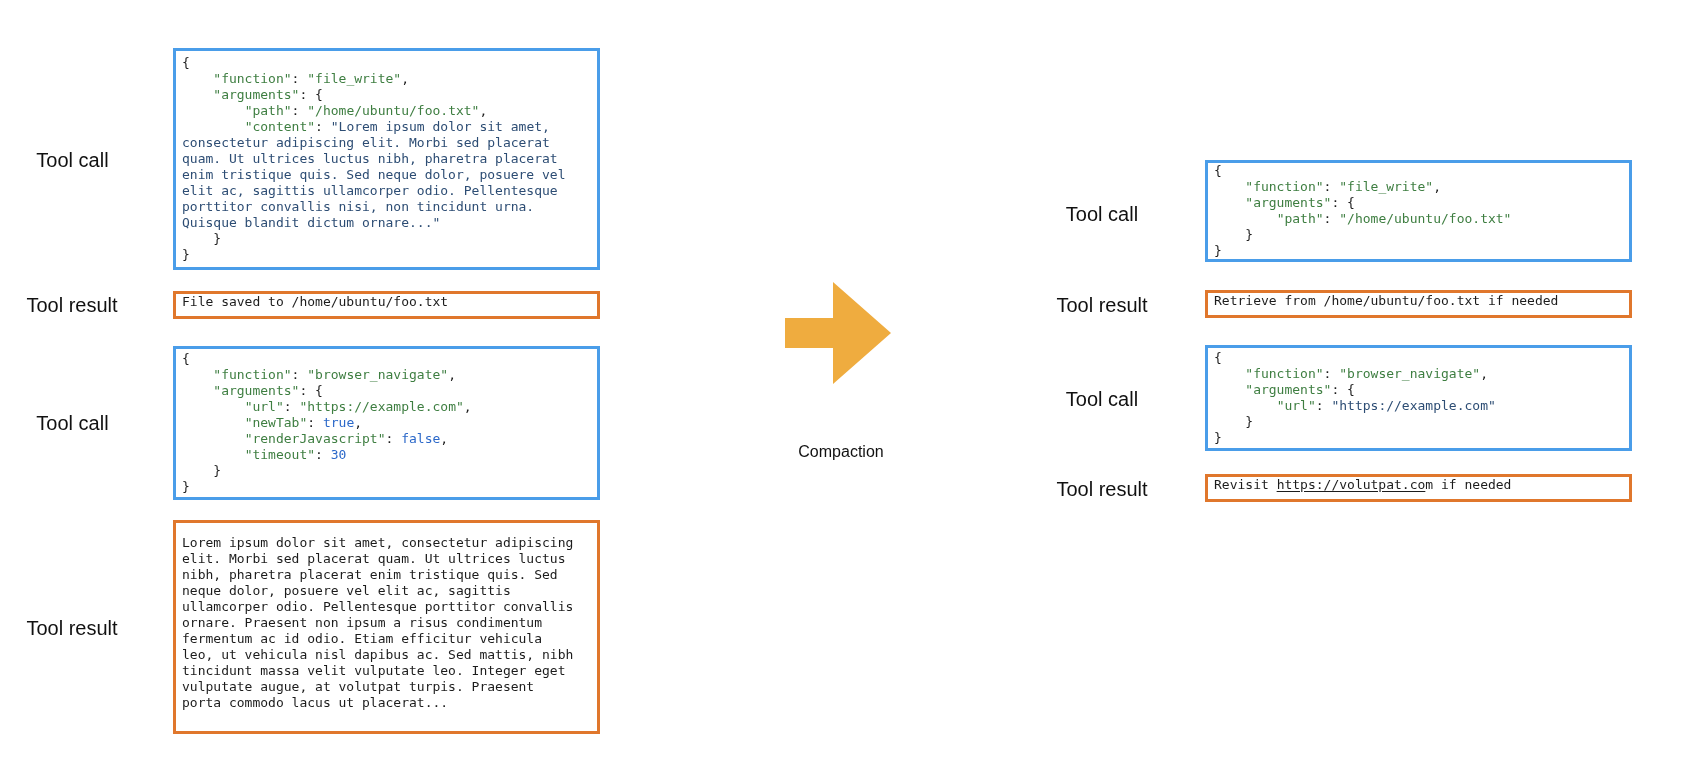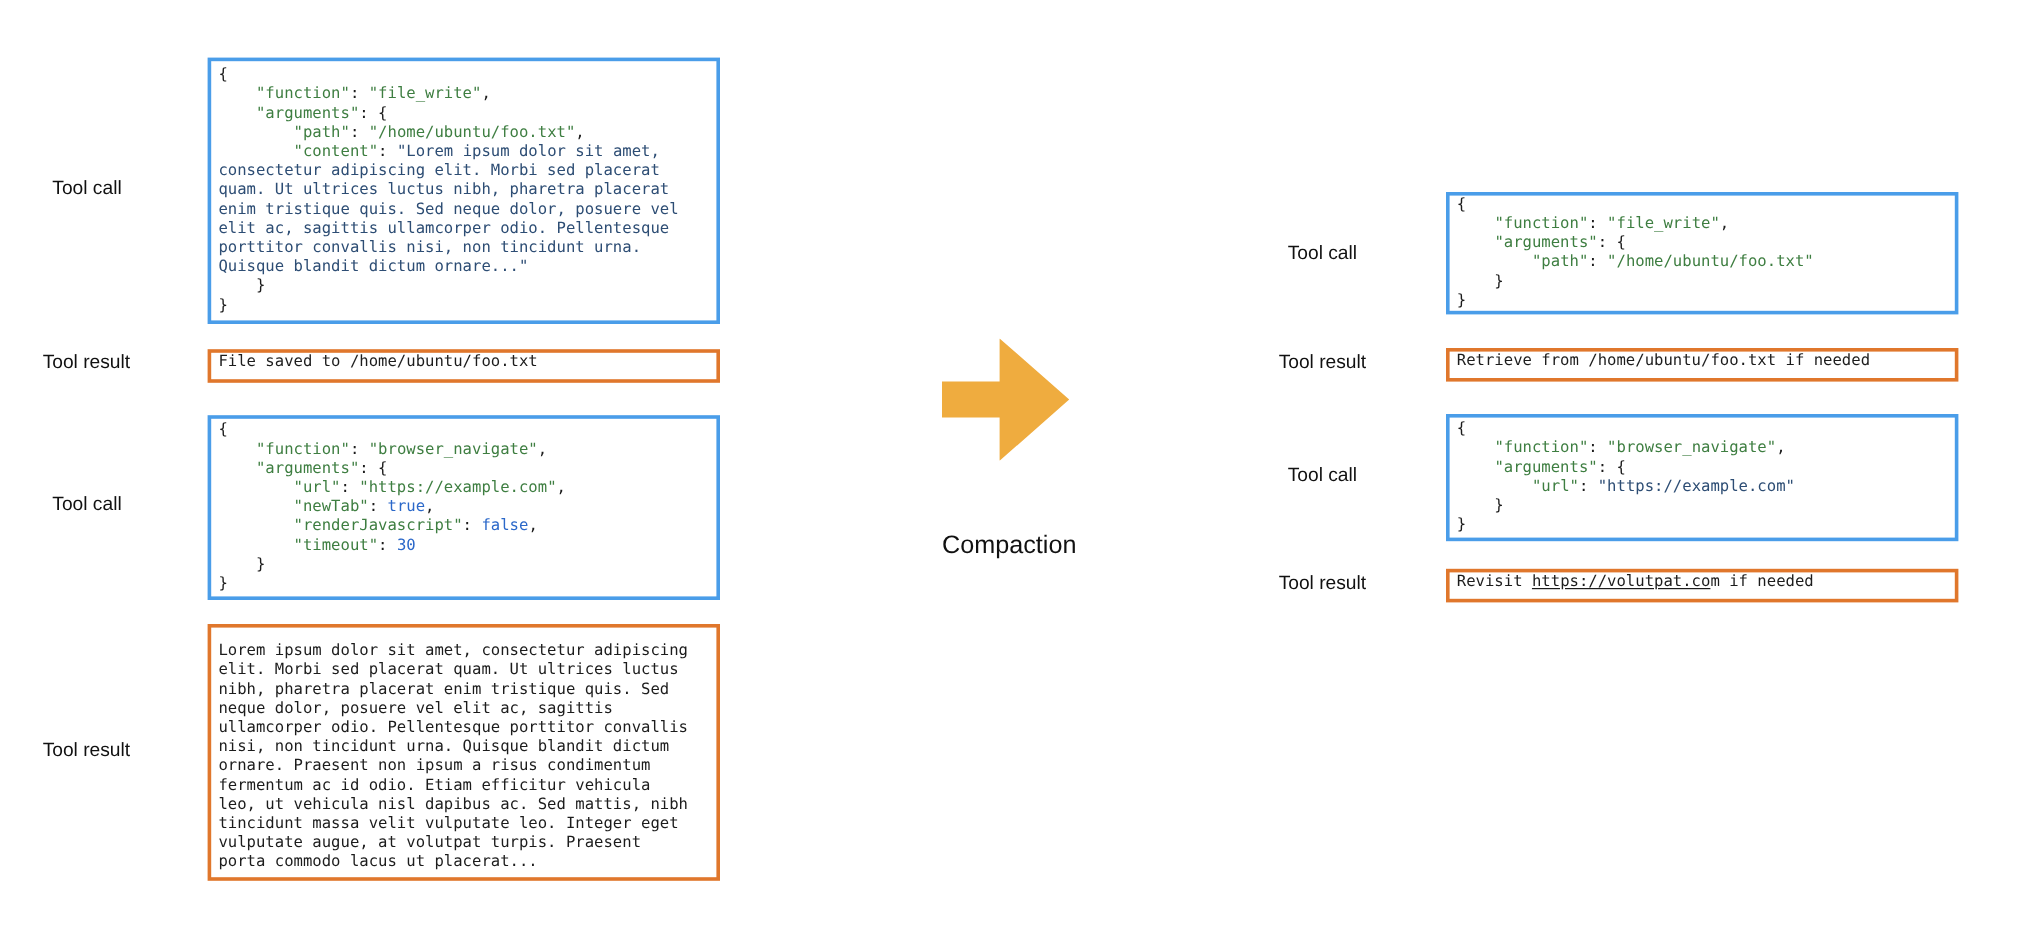--- a/index.html
+++ b/index.html
@@ -1,21 +1,21 @@
 <!DOCTYPE html>
 <html style="--blue-border: #4a9de9; --orange-border: #e0772c; --arrow: #efac3f; --code-green: #3e7e41; --code-navy: #2d4d74; --code-blue: #2b68c9;"><head>
 <meta charset="utf-8">
 <style>
   html,body { margin:0; padding:0; background:#ffffff; }
   .canvas {
     position:relative; width:1695px; height:783px; background:#ffffff;
     font-family:"Liberation Sans", sans-serif; overflow:hidden;
   }
   .label {
-    position:absolute; font-size:16px; color:#111111; text-align:center;
+    position:absolute; font-size:20px; color:#111111; text-align:center;
     white-space:nowrap; font-family:"Liberation Sans", sans-serif;
   }
   .codebox {
     position:absolute; box-sizing:border-box; background:#ffffff;
     border:3px solid #000;
     font-family:"DejaVu Sans Mono","Liberation Mono",monospace;
     font-size:13px; line-height:16px; color:#1c1c1c;
     overflow:hidden;
   }
   .codebox .code-line { white-space:pre; min-height:16px; }
@@ -70,33 +70,32 @@
       <div class="code-line"><span class="c-p">    }</span></div>
       <div class="code-line"><span class="c-p">}</span></div>
     </div>
 
   <div class="codebox orange" style="left:173px; top:520px; width:427px; height:214px; padding:12px 6px;">
       <div class="code-line"><span class="c-p">Lorem ipsum dolor sit amet, consectetur adipiscing</span></div>
       <div class="code-line"><span class="c-p">elit. Morbi sed placerat quam. Ut ultrices luctus</span></div>
       <div class="code-line"><span class="c-p">nibh, pharetra placerat enim tristique quis. Sed</span></div>
       <div class="code-line"><span class="c-p">neque dolor, posuere vel elit ac, sagittis</span></div>
       <div class="code-line"><span class="c-p">ullamcorper odio. Pellentesque porttitor convallis</span></div>
-      <div class="code-line"><span class="c-p">nisi, non tincidunt urna. Quisque blandit dictum</span></div>
       <div class="code-line"><span class="c-p">ornare. Praesent non ipsum a risus condimentum</span></div>
       <div class="code-line"><span class="c-p">fermentum ac id odio. Etiam efficitur vehicula</span></div>
       <div class="code-line"><span class="c-p">leo, ut vehicula nisl dapibus ac. Sed mattis, nibh</span></div>
       <div class="code-line"><span class="c-p">tincidunt massa velit vulputate leo. Integer eget</span></div>
       <div class="code-line"><span class="c-p">vulputate augue, at volutpat turpis. Praesent</span></div>
       <div class="code-line"><span class="c-p">porta commodo lacus ut placerat...</span></div>
     </div>
 
   <svg class="arrow-svg" style="left:785px; top:282px;" width="106" height="102" viewBox="0 0 106 102" aria-hidden="true">
     <polygon points="0,36 48,36 48,0 106,51 48,102 48,66 0,66" fill="#efac3f"></polygon>
   </svg>
-  <div class="label" style="left:761px; top:443px; width:160px; font-size:21px;">Compaction</div>
+  <div class="label" style="left:761px; top:443px; width:160px; font-size:16px;">Compaction</div>
 
   <div class="label" style="left:1043px; top:203px; width:118px;">Tool call</div>
   <div class="label" style="left:1043px; top:294px; width:118px;">Tool result</div>
   <div class="label" style="left:1043px; top:388px; width:118px;">Tool call</div>
   <div class="label" style="left:1043px; top:478px; width:118px;">Tool result</div>
 
   <div class="codebox blue" style="left:1205px; top:160px; width:427px; height:102px; padding:0 6px;">
       <div class="code-line"><span class="c-p">{</span></div>
       <div class="code-line"><span class="c-p">    </span><span class="c-k">"function"</span><span class="c-p">: </span><span class="c-k">"file_write"</span><span class="c-p">,</span></div>
       <div class="code-line"><span class="c-p">    </span><span class="c-k">"arguments"</span><span class="c-p">: {</span></div>

